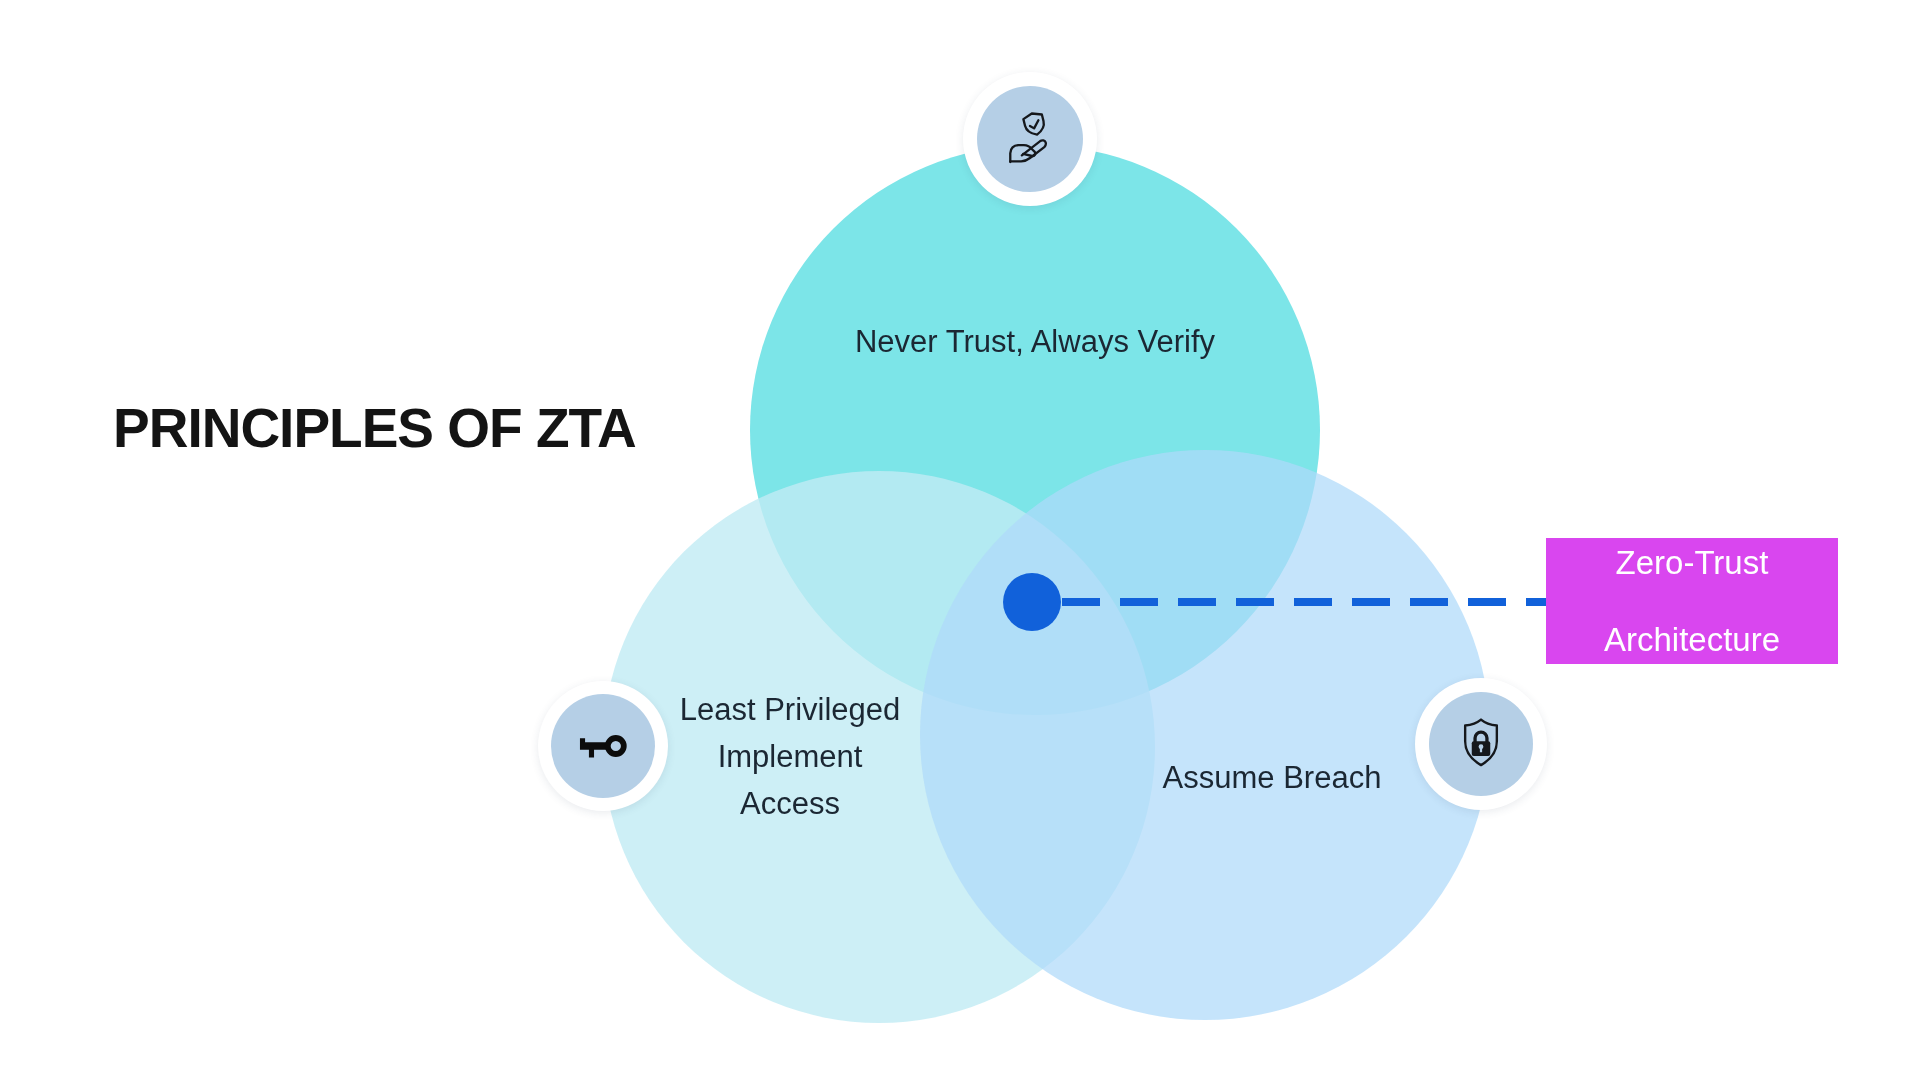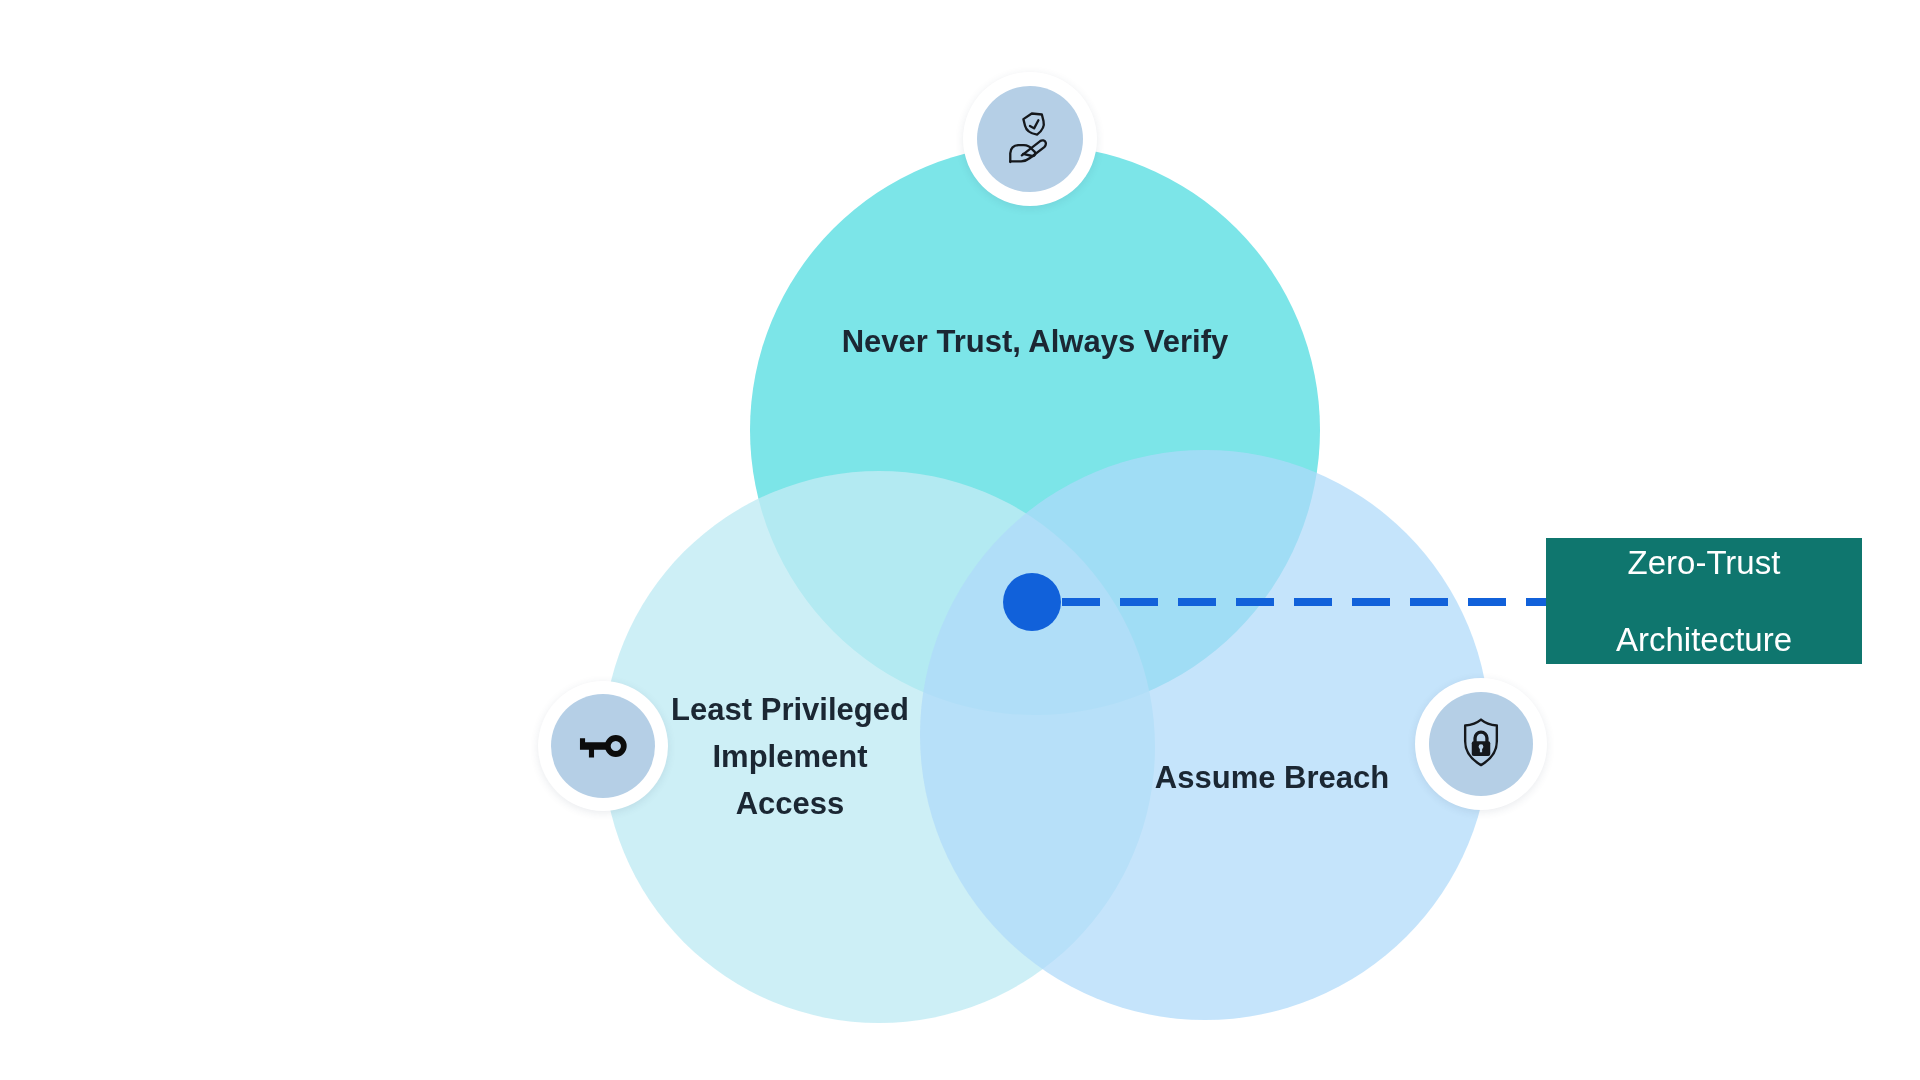--- a/index.html
+++ b/index.html
@@ -8,21 +8,21 @@
   .venn-svg{position:absolute;left:0;top:0;}
 
   .page-title{
     position:absolute;left:113px;top:396px;
     font-size:55px;font-weight:800;letter-spacing:-1px;color:#141414;
     white-space:nowrap;
   }
 
   .circle-label{
     position:absolute;color:#1b2733;font-size:31px;line-height:44px;
-    text-align:center;font-weight:700;
+    text-align:center;font-weight:400;
   }
   .label-never{left:735px;top:320px;width:600px;}
   .label-least{left:634px;top:686px;width:312px;line-height:47px;}
   .label-least span{display:block;}
   .label-assume{left:1122px;top:756px;width:300px;}
 
   .badge{
     position:absolute;background:#ffffff;border-radius:50%;
     display:flex;align-items:center;justify-content:center;
     box-shadow:0 2px 8px rgba(40,60,90,0.10);
@@ -32,22 +32,22 @@
     display:flex;align-items:center;justify-content:center;
   }
   .badge-top{left:963px;top:72px;width:134px;height:134px;}
   .badge-top .badge-inner{width:106px;height:106px;}
   .badge-left{left:538px;top:681px;width:130px;height:130px;}
   .badge-left .badge-inner{width:104px;height:104px;}
   .badge-right{left:1415px;top:678px;width:132px;height:132px;}
   .badge-right .badge-inner{width:104px;height:104px;}
 
   .callout{
-    position:absolute;left:1546px;top:538px;width:316px;height:126px;
-    background:#0f766e;color:#ffffff;
+    position:absolute;left:1546px;top:538px;width:292px;height:126px;
+    background:#d946ef;color:#ffffff;
     display:flex;flex-direction:column;align-items:center;justify-content:center;
     font-size:33px;line-height:46px;font-weight:400;gap:31px;
   }
 
   .logo{
     position:absolute;right:100px;top:955px;
     font-size:40px;font-weight:800;letter-spacing:1px;color:#0d0d0d;
     white-space:nowrap;
   }
   .logo .reg{font-size:14px;font-weight:700;vertical-align:22px;letter-spacing:0;}
@@ -58,20 +58,21 @@
 <div class="stage">
 
   <svg class="venn-svg" width="1920" height="1080" viewBox="0 0 1920 1080">
     <circle cx="1035" cy="430" r="285" fill="#7ce5e8"></circle>
     <circle cx="879" cy="747" r="276" fill-opacity="0.8" fill="#c0ebf4"></circle>
     <circle cx="1205" cy="735" r="285" fill-opacity="0.72" fill="#aedaf9"></circle>
     <line x1="1062" y1="602" x2="1552" y2="602" stroke-width="8" stroke-dasharray="38 20" stroke="#1161da"></line>
     <circle cx="1032" cy="602" r="29" fill="#1161da"></circle>
   </svg>
 
+  <div class="page-title">PRINCIPLES OF ZTA</div>
 
   <div class="circle-label label-never">Never Trust, Always Verify</div>
 
   <div class="circle-label label-least">
     <span>Least Privileged</span>
     <span>Implement</span>
     <span>Access</span>
   </div>
 
   <div class="circle-label label-assume">Assume Breach</div>

